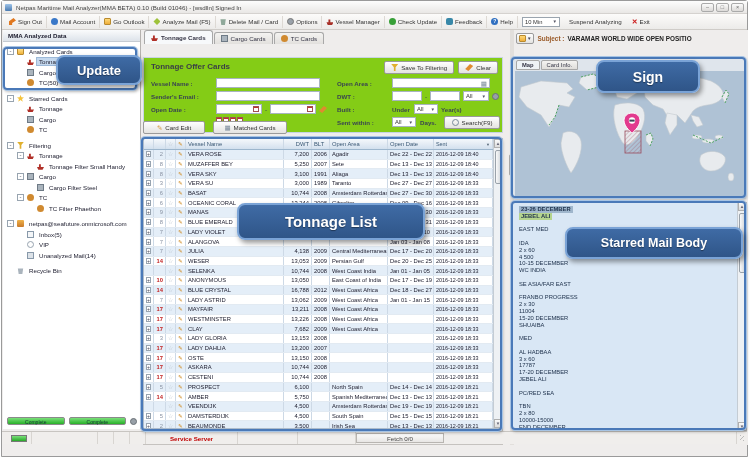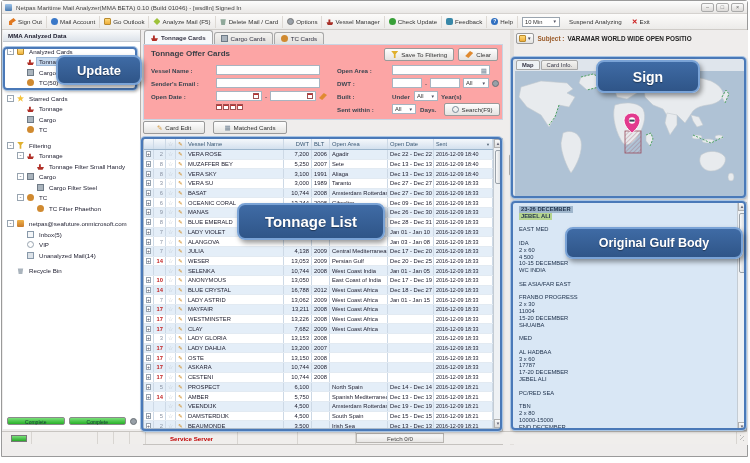--- a/index.html
+++ b/index.html
@@ -78,21 +78,21 @@
   .pbar { flex:1; height:8px; border:1px solid #8a8a8a; background:linear-gradient(#7ae07a,#28b028);
     font-size:5px; color:#133; text-align:center; line-height:8px; border-radius:2px; }
 
   
   .center { position:absolute; left:140px; top:29px; width:368px; height:415px; }
   .tabs { display:flex; gap:1px; padding-left:2px; height:14px; align-items:flex-end; }
   .tab { display:flex; align-items:center; gap:3px; font-size:6.2px; color:#334;
     background:linear-gradient(#f4f3f1,#e2e0dd); border:1px solid #a8a8a8; border-bottom:none;
     border-radius:3px 3px 0 0; height:12px; padding:0 6px; }
   .tab.active { background:#f7f9fb; height:14px; font-weight:bold; }
-  .panel { position:absolute; left:1px; top:14px; width:360px; height:76px; background:#fca5a5;
+  .panel { position:absolute; left:1px; top:27px; width:360px; height:76px; background:#84cc16;
     border:1px solid #c8d4e2; font-size:6.2px; color:#333; }
   .panel-title { position:absolute; left:7px; top:4px; font-size:8px; font-weight:bold; color:#3a3f46; }
   .panel-btns { position:absolute; right:4px; top:3px; display:flex; gap:4px; }
   .btn { display:flex; align-items:center; justify-content:center; gap:3px;
     background:linear-gradient(#fefefe,#e4e3e1); border:1px solid #9a9a9a; border-radius:2px;
     font-size:6.2px; color:#333; height:13px; padding:0 6px; white-space:nowrap; }
   .frm-lbl { position:absolute; font-weight:bold; color:#3a4550; }
   .inp { position:absolute; background:#fff; border:1px solid #a8b4c0; height:10px;
     display:flex; align-items:center; padding:0 2px; font-size:5.8px; color:#333; }
   .inp .tail { margin-left:auto; display:flex; align-items:center; gap:1px; }
@@ -1016,15 +1016,15 @@
       </div>
   </div>
 </div>
 
 <div class="ann-box" style="left:3px;top:47px;width:134px;height:43px"></div>
 <div class="ann-box" style="left:141px;top:137px;width:361px;height:294px"></div>
 <div class="ann-box" style="left:511px;top:57px;width:235px;height:141px"></div>
 <div class="ann-box" style="left:511px;top:201px;width:235px;height:229px"></div>
 
 <div class="ann-badge" style="left:56px;top:55px;width:86px;height:30px;font-size:13px">Update</div>
-<div class="ann-badge" style="left:237px;top:203px;width:148px;height:37px;font-size:15px">Tonnage List</div>
+<div class="ann-badge" style="left:237px;top:203px;width:188px;height:37px;font-size:15px">Tonnage List</div>
 <div class="ann-badge" style="left:596px;top:60px;width:104px;height:33px;font-size:14px">Sign</div>
-<div class="ann-badge" style="left:565px;top:227px;width:178px;height:32px;font-size:12.5px">Original Gulf Body</div>
+<div class="ann-badge" style="left:565px;top:227px;width:178px;height:32px;font-size:12.5px">Starred Mail Body</div>
 
 </body></html>

